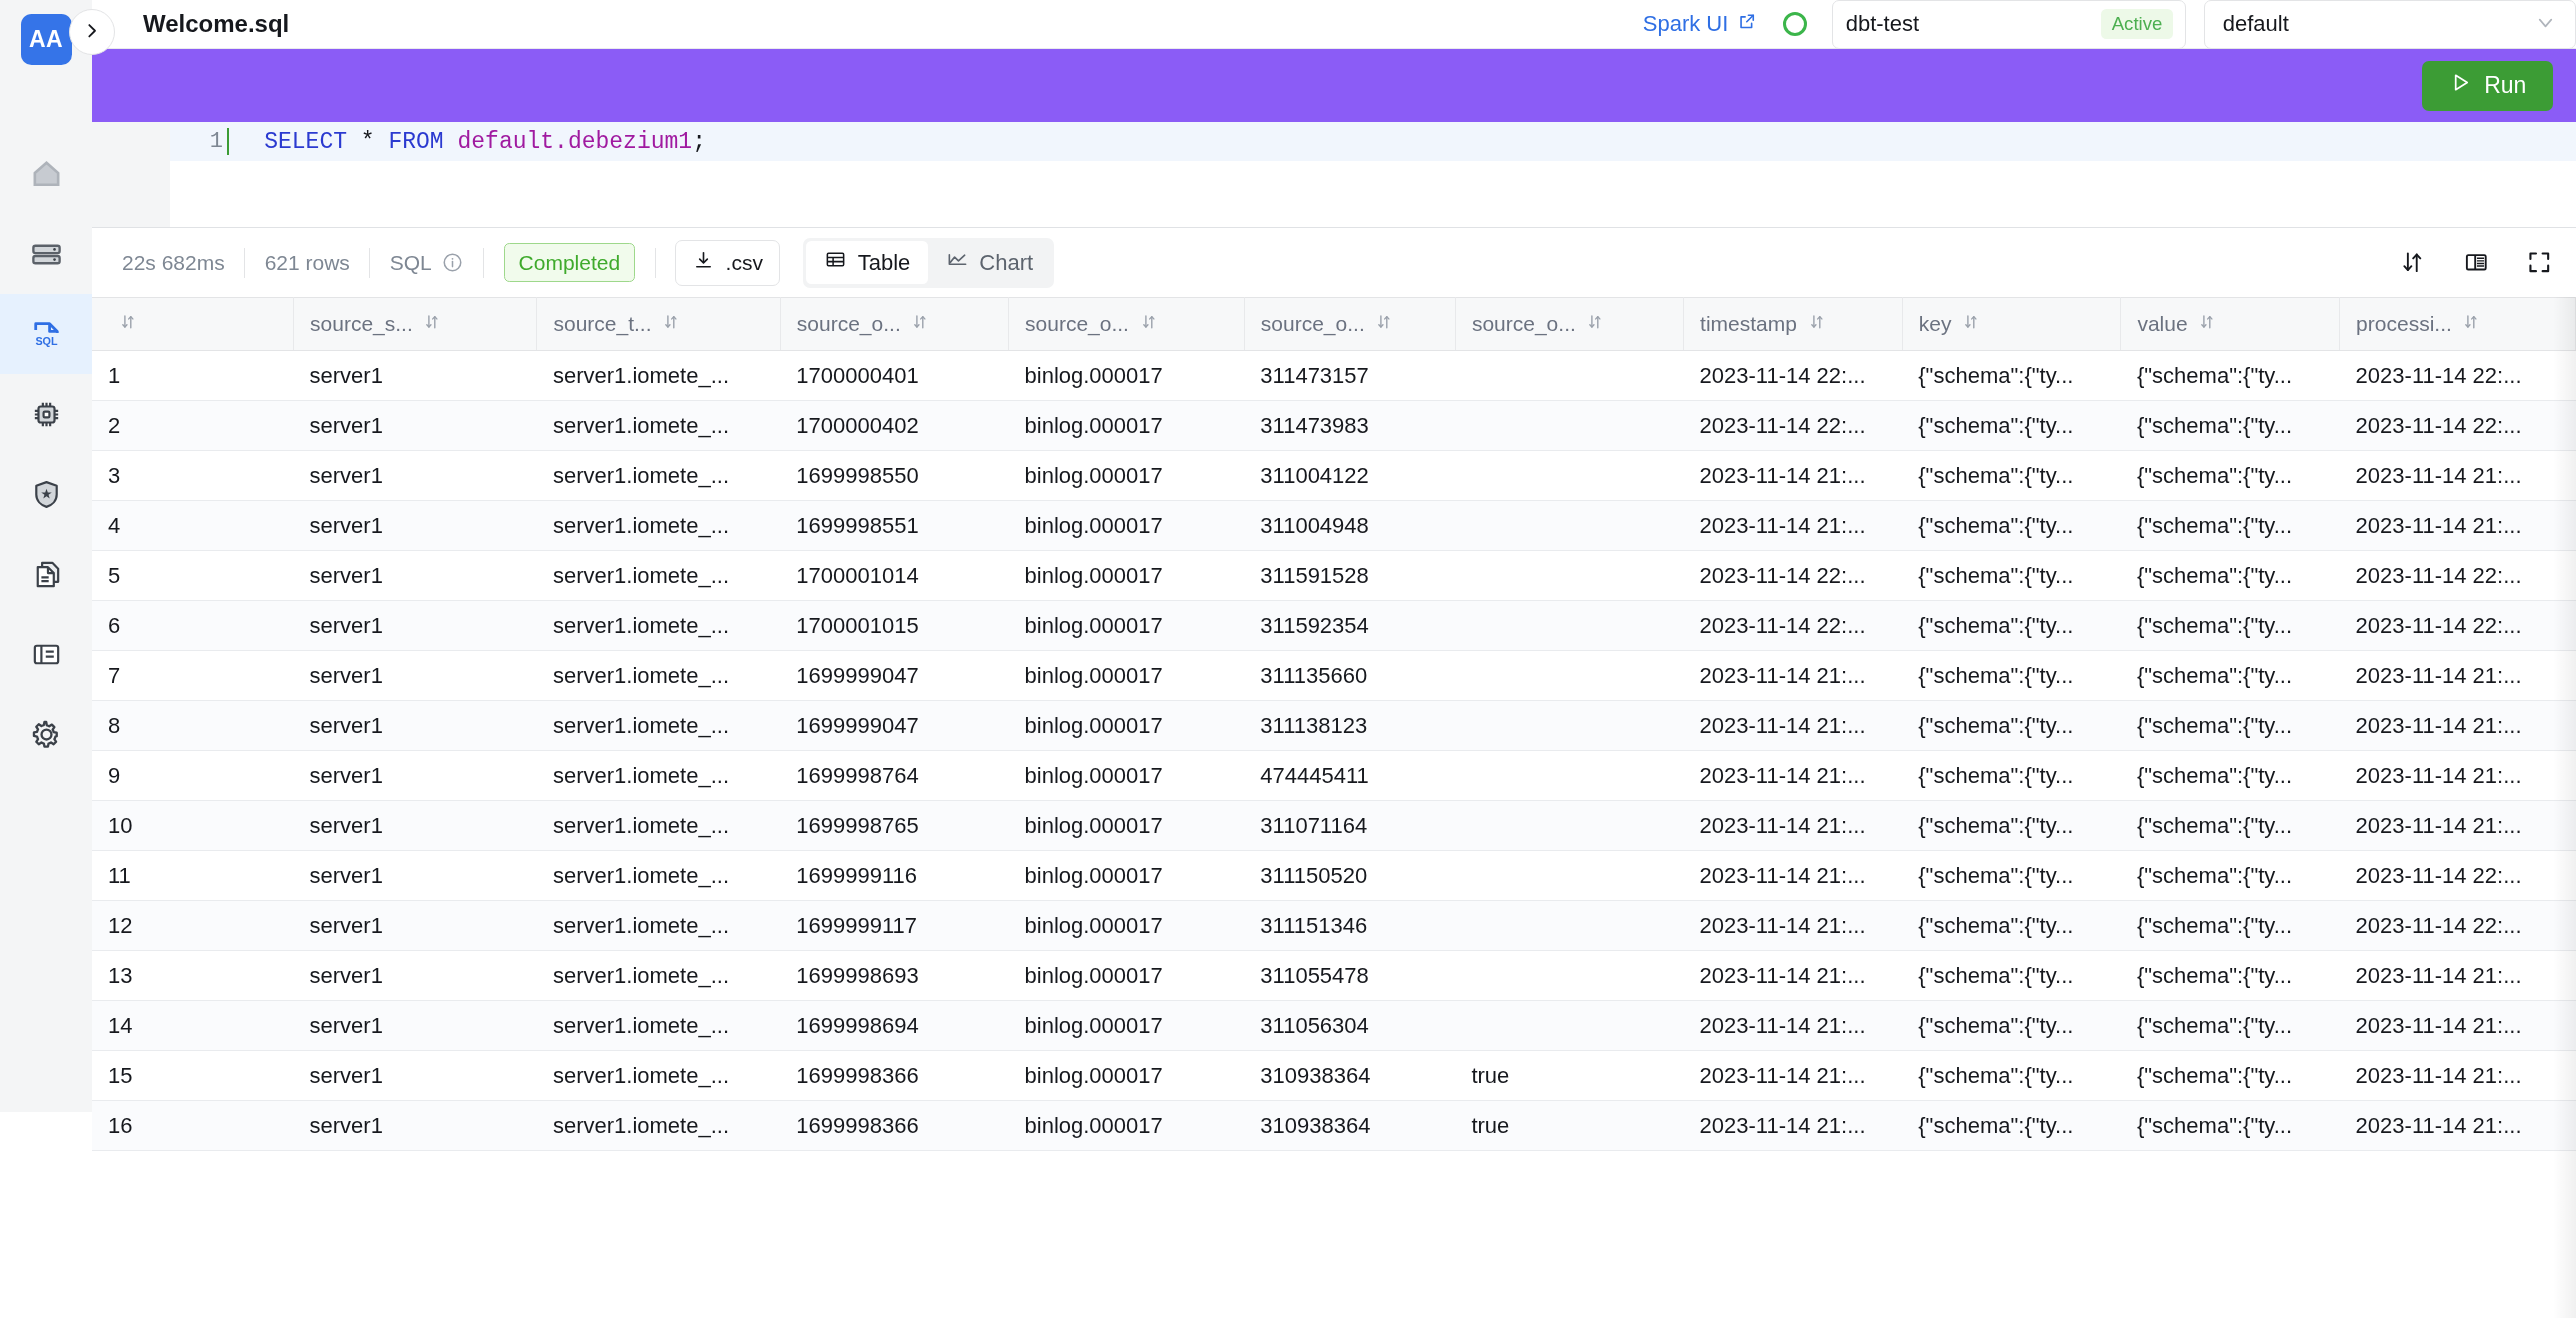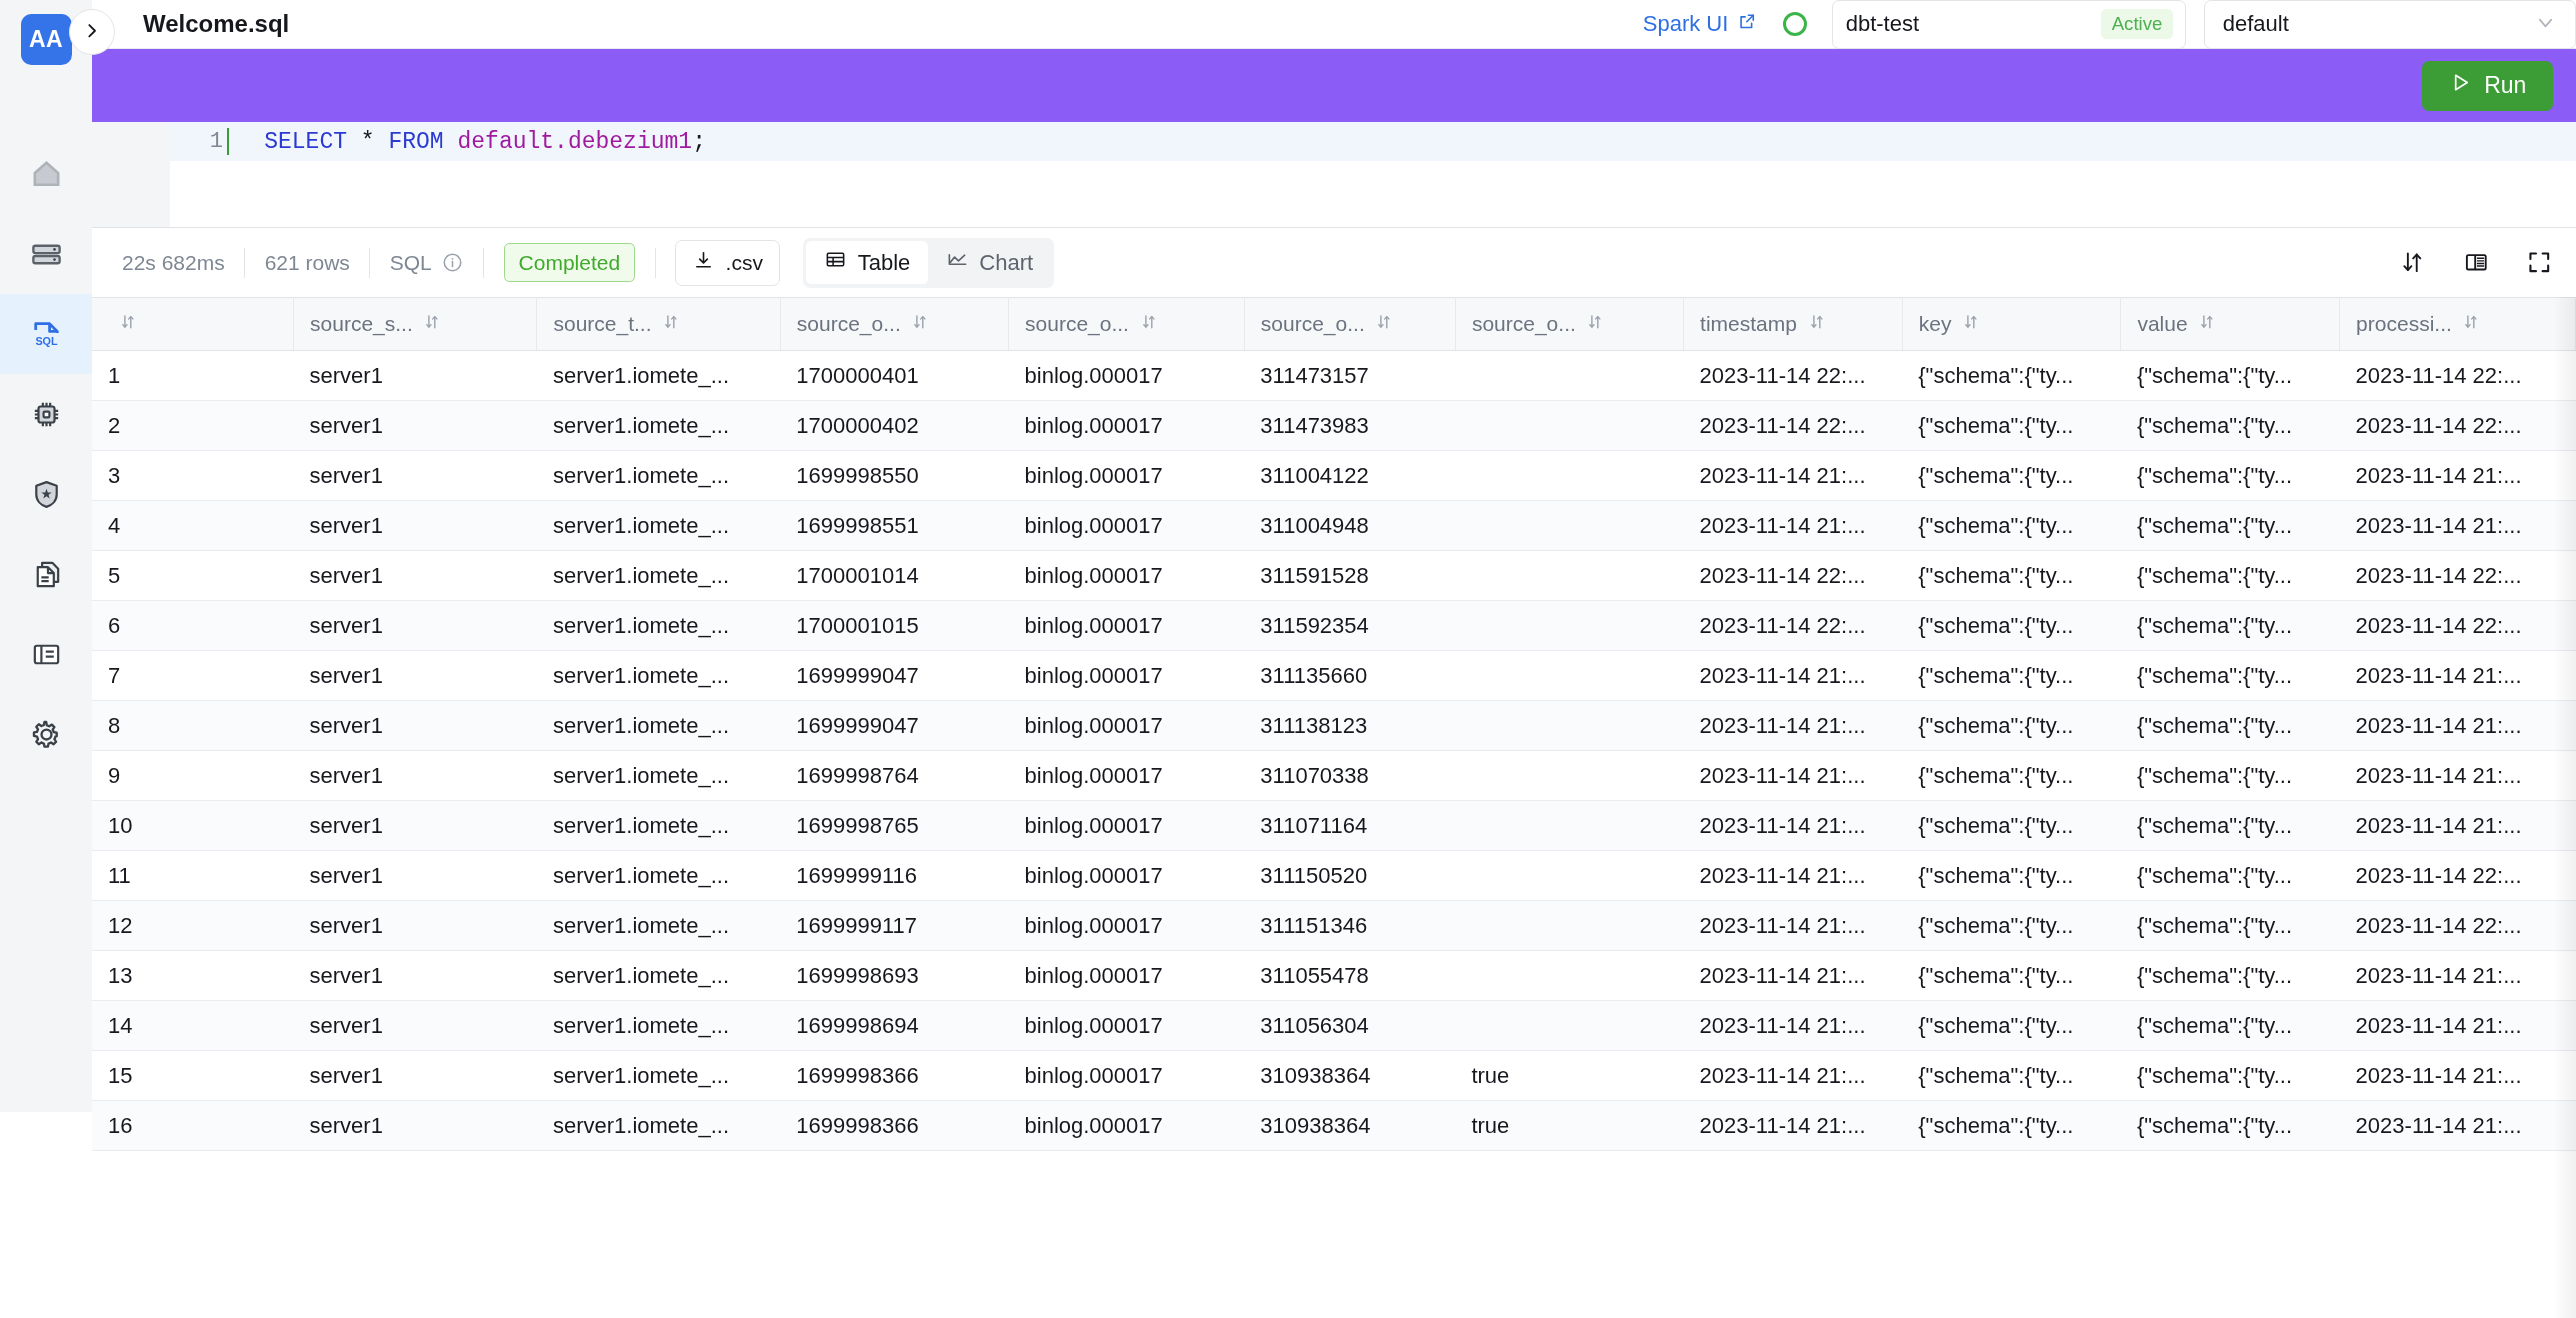--- a/index.html
+++ b/index.html
@@ -631,21 +631,21 @@
               <td class="col-h">{"schema":{"ty...</td>
               <td class="col-i">{"schema":{"ty...</td>
               <td class="col-j">2023-11-14 21:...</td>
             </tr>
             <tr>
               <td class="col-idx">9</td>
               <td class="col-a">server1</td>
               <td class="col-b">server1.iomete_...</td>
               <td class="col-c">1699998764</td>
               <td class="col-d">binlog.000017</td>
-              <td class="col-e">311070338</td>
+              <td class="col-e">474445411</td>
               <td class="col-f"></td>
               <td class="col-g">2023-11-14 21:...</td>
               <td class="col-h">{"schema":{"ty...</td>
               <td class="col-i">{"schema":{"ty...</td>
               <td class="col-j">2023-11-14 21:...</td>
             </tr>
             <tr>
               <td class="col-idx">10</td>
               <td class="col-a">server1</td>
               <td class="col-b">server1.iomete_...</td>

